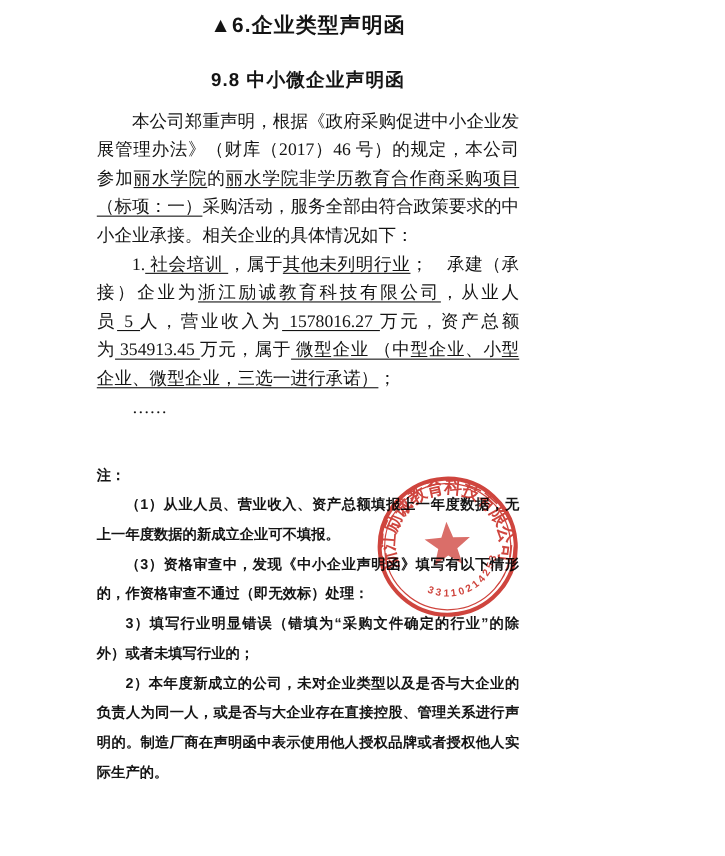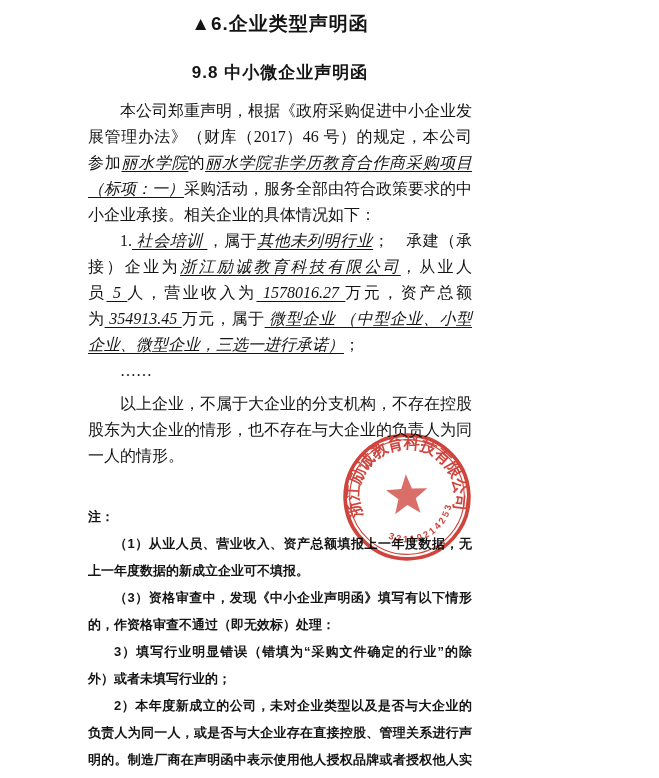--- a/index.html
+++ b/index.html
@@ -18,21 +18,21 @@
     text-align:center;margin:6px 0 0 0;letter-spacing:1px;
   }
   .doc-subtitle{
     font-family:"Liberation Sans","DejaVu Sans",sans-serif;
     font-weight:bold;font-size:17px;line-height:22px;
     text-align:center;margin:26px 0 0 0;letter-spacing:1px;
   }
   .body-text{margin-top:14px;font-size:16px;line-height:26px;text-align:justify;}
   .para{margin:0;text-indent:2em;}
   .para.gap-top{margin-top:7px;}
-  .u{text-decoration:underline;text-underline-offset:3px;font-style:italic;}
+  .u{text-decoration:underline;text-underline-offset:3px;}
   .notes{
     margin-top:34px;
     font-family:"Liberation Sans","DejaVu Sans",sans-serif;
     font-weight:bold;font-size:13px;line-height:27px;text-align:justify;
   }
   .notes .note-label{text-indent:0;margin:0;}
   .notes .note-para{text-indent:2em;margin:0;}
   
   .seal{
     position:absolute;left:340px;top:429px;width:134px;height:136px;
@@ -47,21 +47,20 @@
 <div class="page">
   <div class="content">
 
     <h1 class="doc-title">▲6.企业类型声明函</h1>
     <h2 class="doc-subtitle">9.8 中小微企业声明函</h2>
 
     <div class="body-text">
       <p class="para"><span class="">本公司郑重声明，根据《政府采购促进中小企业发展管理办法》（财库（2017）46 号）的规定，本公司参加</span><span class="u">丽水学院</span><span class="">的</span><span class="u">丽水学院非学历教育合作商采购项目（标项：一）</span><span class="">采购活动，服务全部由符合政策要求的中小企业承接。相关企业的具体情况如下：</span></p>
       <p class="para"><span class="">1.</span><span class="u">&nbsp;社会培训&nbsp;</span><span class="">，属于</span><span class="u">其他未列明行业</span><span class="">；　承建（承接）企业为</span><span class="u">浙江励诚教育科技有限公司</span><span class="">，从业人员</span><span class="u">&nbsp;5&nbsp;</span><span class="">人，营业收入为</span><span class="u">&nbsp;1578016.27&nbsp;</span><span class="">万元，资产总额为</span><span class="u">&nbsp;354913.45&nbsp;</span><span class="">万元，属于</span><span class="u">&nbsp;微型企业&nbsp;（中型企业、小型企业、微型企业，三选一进行承诺）</span><span class="">；</span></p>
       <p class="para">……</p>
-      <p class="para gap-top">以上企业，不属于大企业的分支机构，不存在控股股东为大企业的情形，也不存在与大企业的负责人为同一人的情形。</p>
     </div>
 
     <div class="notes">
       <p class="note-label">注：</p>
       <p class="note-para">（1）从业人员、营业收入、资产总额填报上一年度数据，无上一年度数据的新成立企业可不填报。</p>
       <p class="note-para">（3）资格审查中，发现《中小企业声明函》填写有以下情形的，作资格审查不通过（即无效标）处理：</p>
       <p class="note-para">3）填写行业明显错误（错填为“采购文件确定的行业”的除外）或者未填写行业的；</p>
       <p class="note-para">2）本年度新成立的公司，未对企业类型以及是否与大企业的负责人为同一人，或是否与大企业存在直接控股、管理关系进行声明的。制造厂商在声明函中表示使用他人授权品牌或者授权他人实际生产的。</p>
     </div>
   </div>

